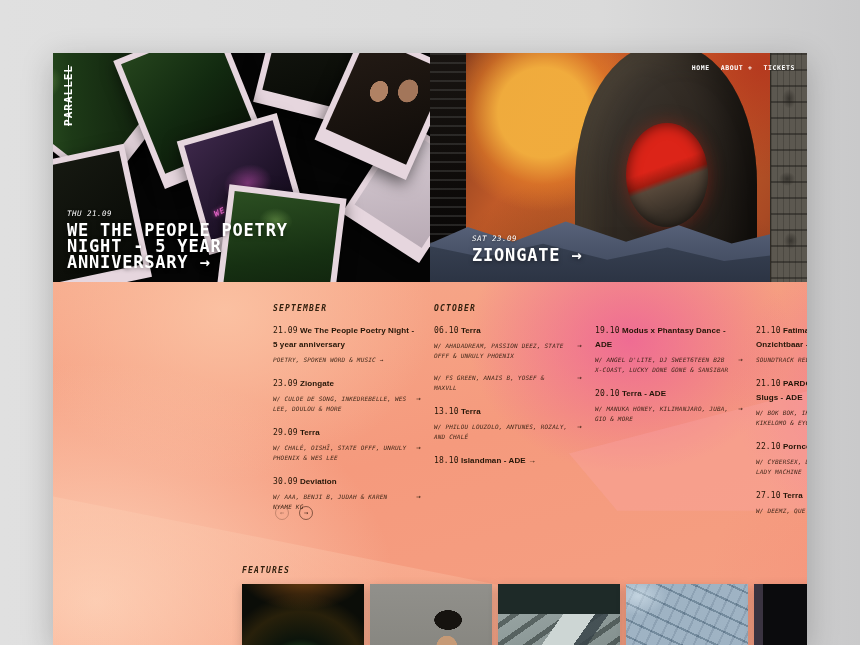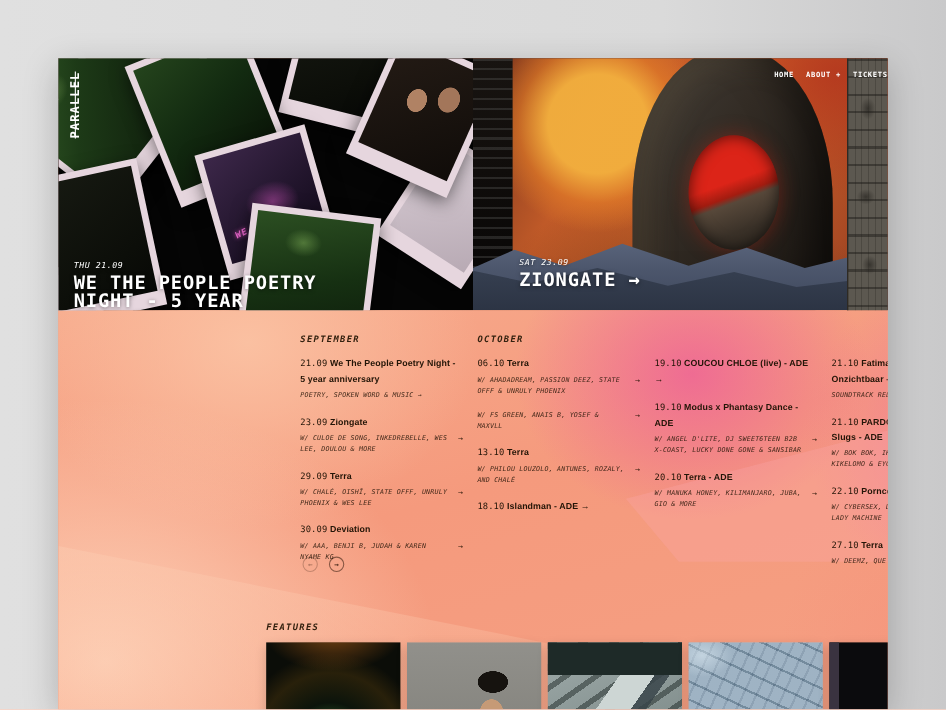--- a/index.html
+++ b/index.html
@@ -59,26 +59,26 @@
   .ph-faces  { background:radial-gradient(9px 11px at 38% 45%, #b08264 95%, rgba(0,0,0,0) 100%), radial-gradient(10px 12px at 68% 33%, #a3765a 95%, rgba(0,0,0,0) 100%), linear-gradient(140deg,#241b15,#100c09); }
   .ph-light  { background:linear-gradient(140deg,#d9ced6,#b8aab4); }
   .neon { position:absolute; left:10px; bottom:22px; transform:rotate(-10deg);
           font-family:"DejaVu Sans Mono", monospace; font-style:italic; font-weight:bold;
           font-size:8px; letter-spacing:1px; color:#f06ad2; text-shadow:0 0 4px #e85ac8; }
 
   .logo { position:absolute; left:9px; top:12px; z-index:30; cursor:pointer;
           writing-mode:vertical-rl; transform:rotate(180deg);
           font-family:"DejaVu Sans Mono", monospace; font-weight:bold; font-size:11px;
           letter-spacing:1px; color:#fff; text-decoration:line-through; }
-  .nav { position:absolute; top:11px; right:0; z-index:30; display:flex; gap:11px;align-items:center; }
+  .nav { position:absolute; top:11px; right:12px; z-index:30; display:flex; gap:11px;align-items:center; }
   .nav span { font-family:"DejaVu Sans Mono", monospace; font-weight:bold; font-size:6.5px;
           letter-spacing:.6px; color:#fff; cursor:pointer; }
 
   .hero-caption { position:absolute; left:14px; z-index:20; color:#fff; }
-  .cap-left { top:156px;margin-top:28px; } .cap-right { top:181px;margin-left:28px; }
+  .cap-left { top:156px; } .cap-right { top:181px;margin-left:28px; }
   .hero-date { font-family:"DejaVu Sans Mono", monospace; font-style:italic; font-size:7.5px;
           letter-spacing:.5px; margin-bottom:4px; text-shadow:0 1px 3px rgba(0,0,0,.5); }
   .hero-title { font-family:"DejaVu Sans Mono", monospace; font-weight:bold; font-size:17px;
           letter-spacing:.8px; line-height:16px; text-shadow:0 1px 4px rgba(0,0,0,.5); }
 
   
   .main { position:relative; width:860px; height:363px; overflow:hidden;
     background:
       radial-gradient(230px 190px at 67% 16%, rgba(237,94,152,.78), rgba(237,94,152,0) 70%),
       radial-gradient(260px 220px at 100% 30%, rgba(240,110,165,.7), rgba(240,110,165,0) 70%),
@@ -251,23 +251,20 @@
               <div class="ev-title"><span class="ev-date">13.10</span> <span class="ev-name">Terra</span></div>
               <div class="ev-meta"><span class="meta-text">W/ PHILOU LOUZOLO, ANTUNES, ROZALY,<br>AND CHALÉ</span><span class="ev-arrow">→</span></div>
             </div>
             <div class="event">
               <div class="ev-title"><span class="ev-date">18.10</span> <span class="ev-name">Islandman - ADE →</span></div>
             </div>
           </div>
           <div class="ev-col">
             <div class="ev-month"></div>
             <div class="event">
-              <div class="ev-title"><span class="ev-date">19.10</span> <span class="ev-name">COUCOU CHLOE (live) - ADE →</span></div>
-            </div>
-            <div class="event">
               <div class="ev-title"><span class="ev-date">19.10</span> <span class="ev-name">Modus x Phantasy Dance -<br>ADE</span></div>
               <div class="ev-meta"><span class="meta-text">W/ ANGEL D'LITE, DJ SWEET6TEEN B2B<br>X-COAST, LUCKY DONE GONE &amp; SANSIBAR</span><span class="ev-arrow">→</span></div>
             </div>
             <div class="event">
               <div class="ev-title"><span class="ev-date">20.10</span> <span class="ev-name">Terra - ADE</span></div>
               <div class="ev-meta"><span class="meta-text">W/ MANUKA HONEY, KILIMANJARO, JUBA,<br>GIO &amp; MORE</span><span class="ev-arrow">→</span></div>
             </div>
           </div>
           <div class="ev-col">
             <div class="ev-month"></div>

